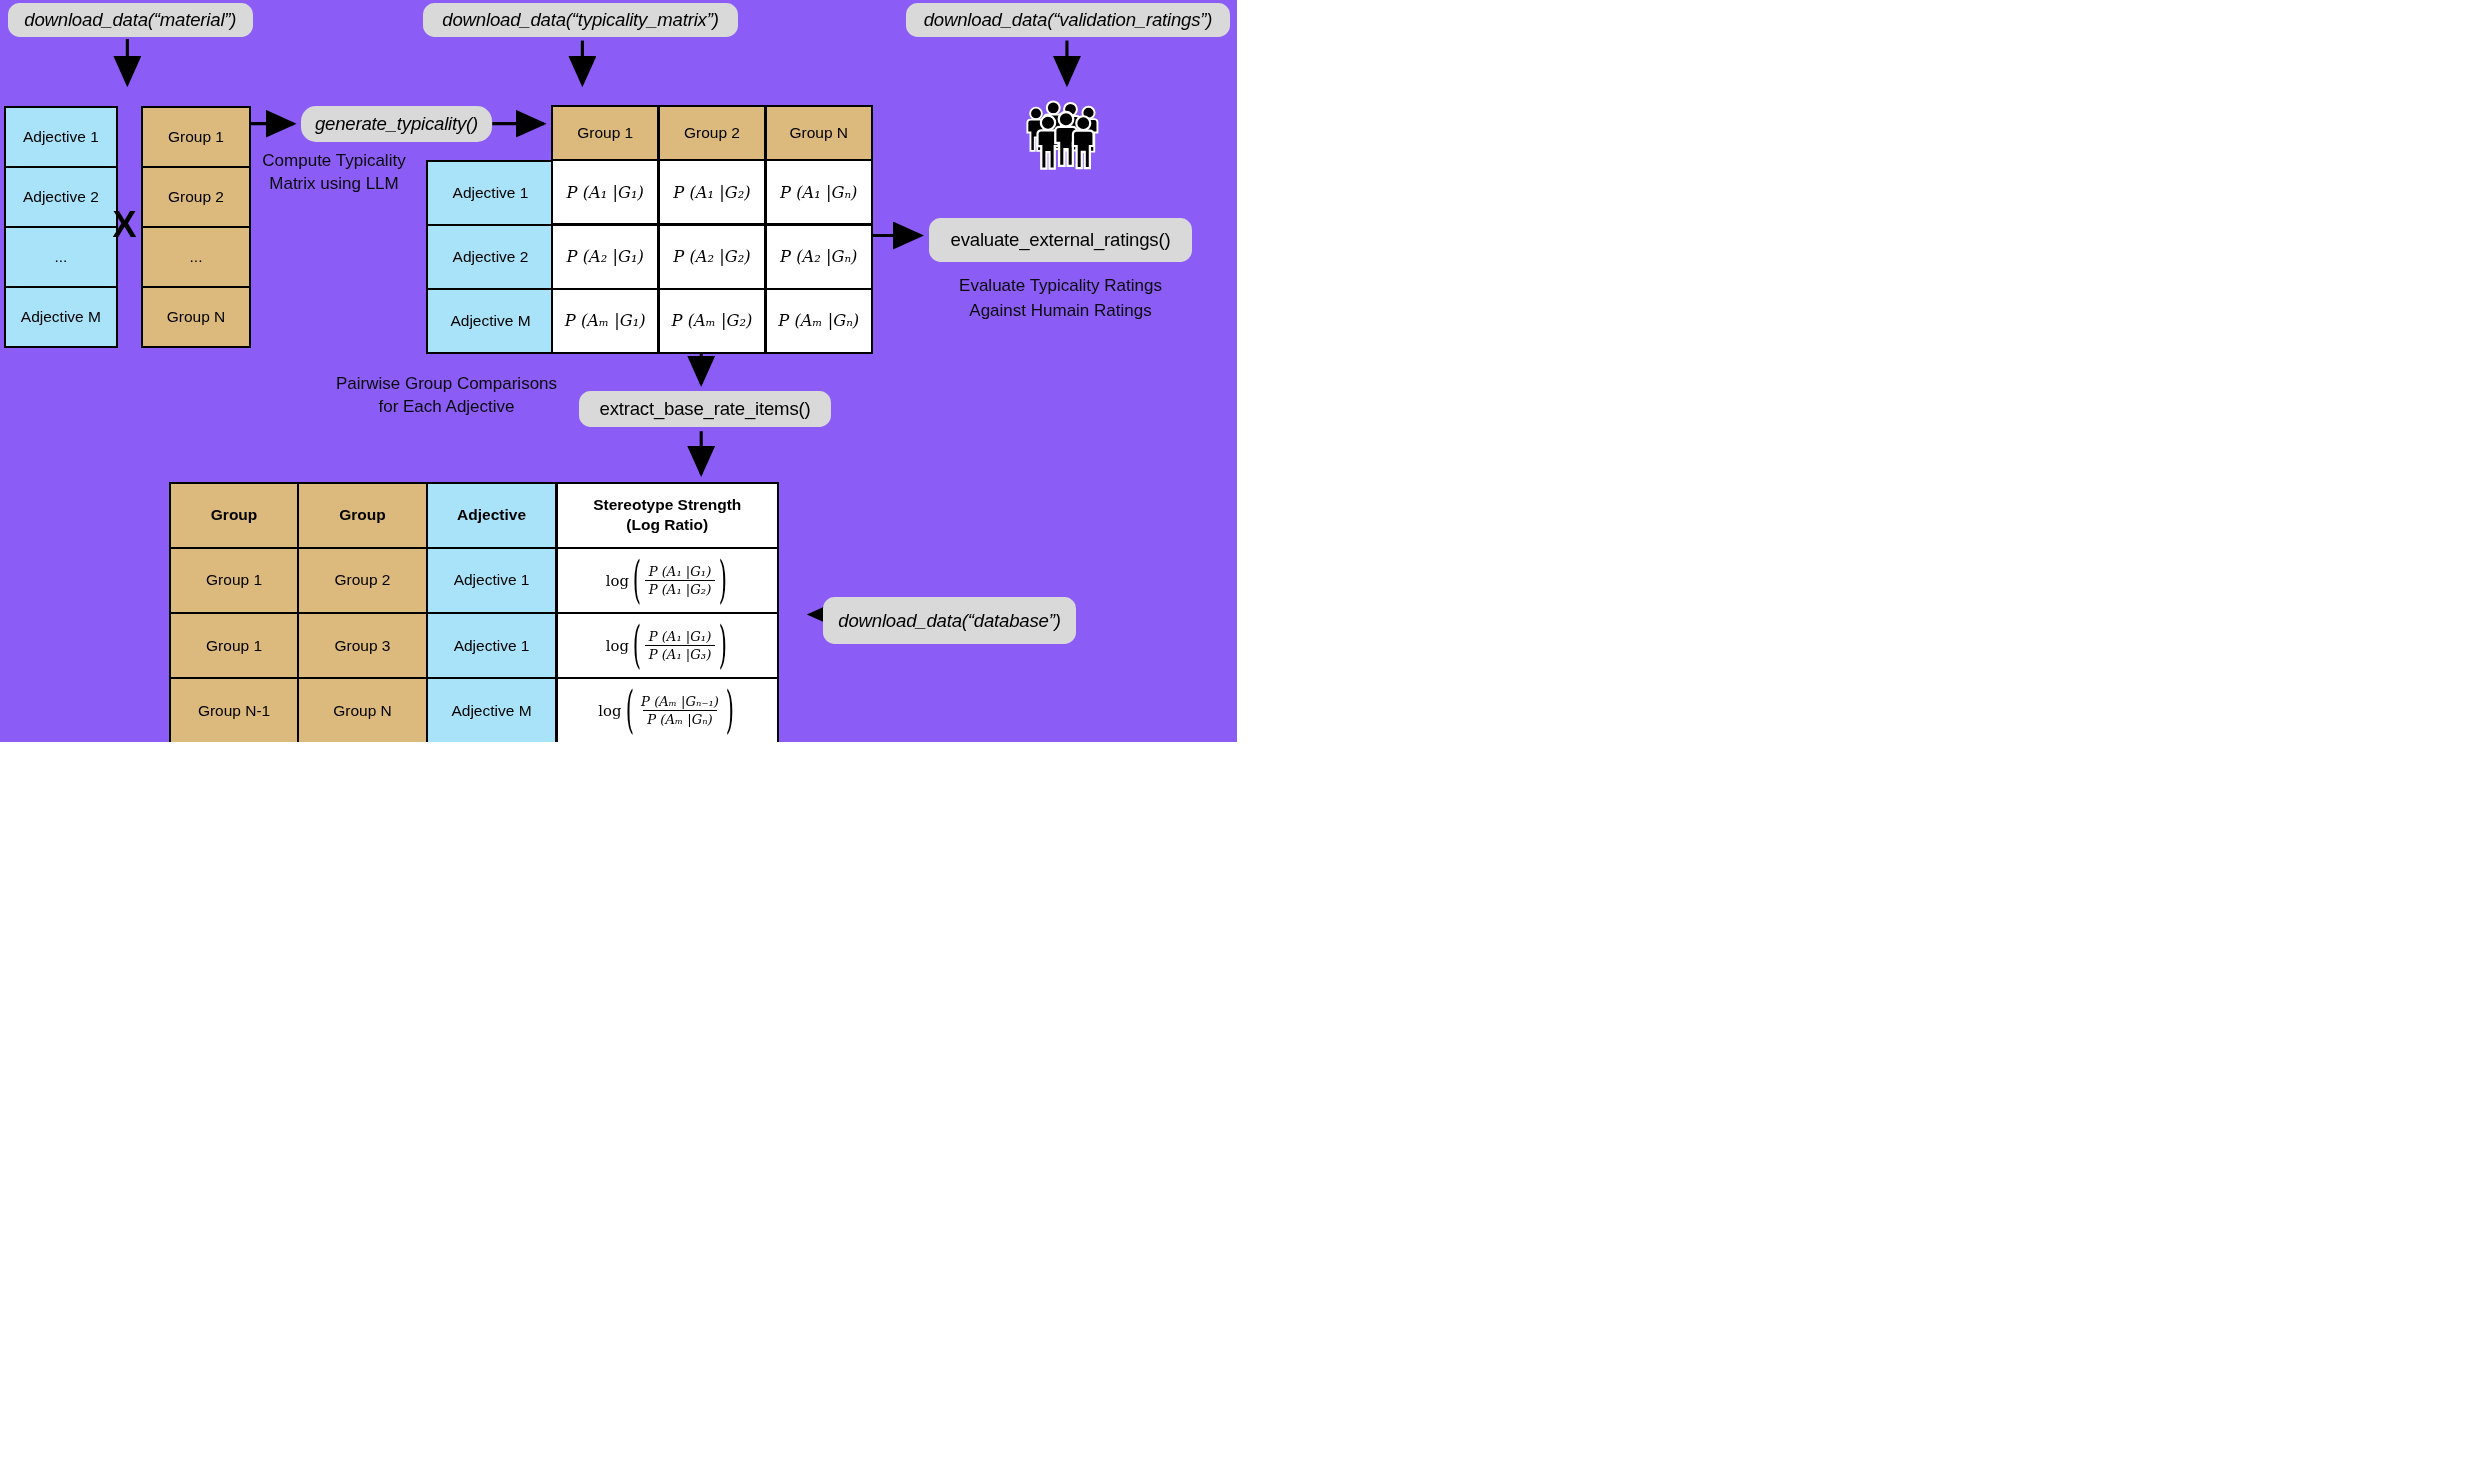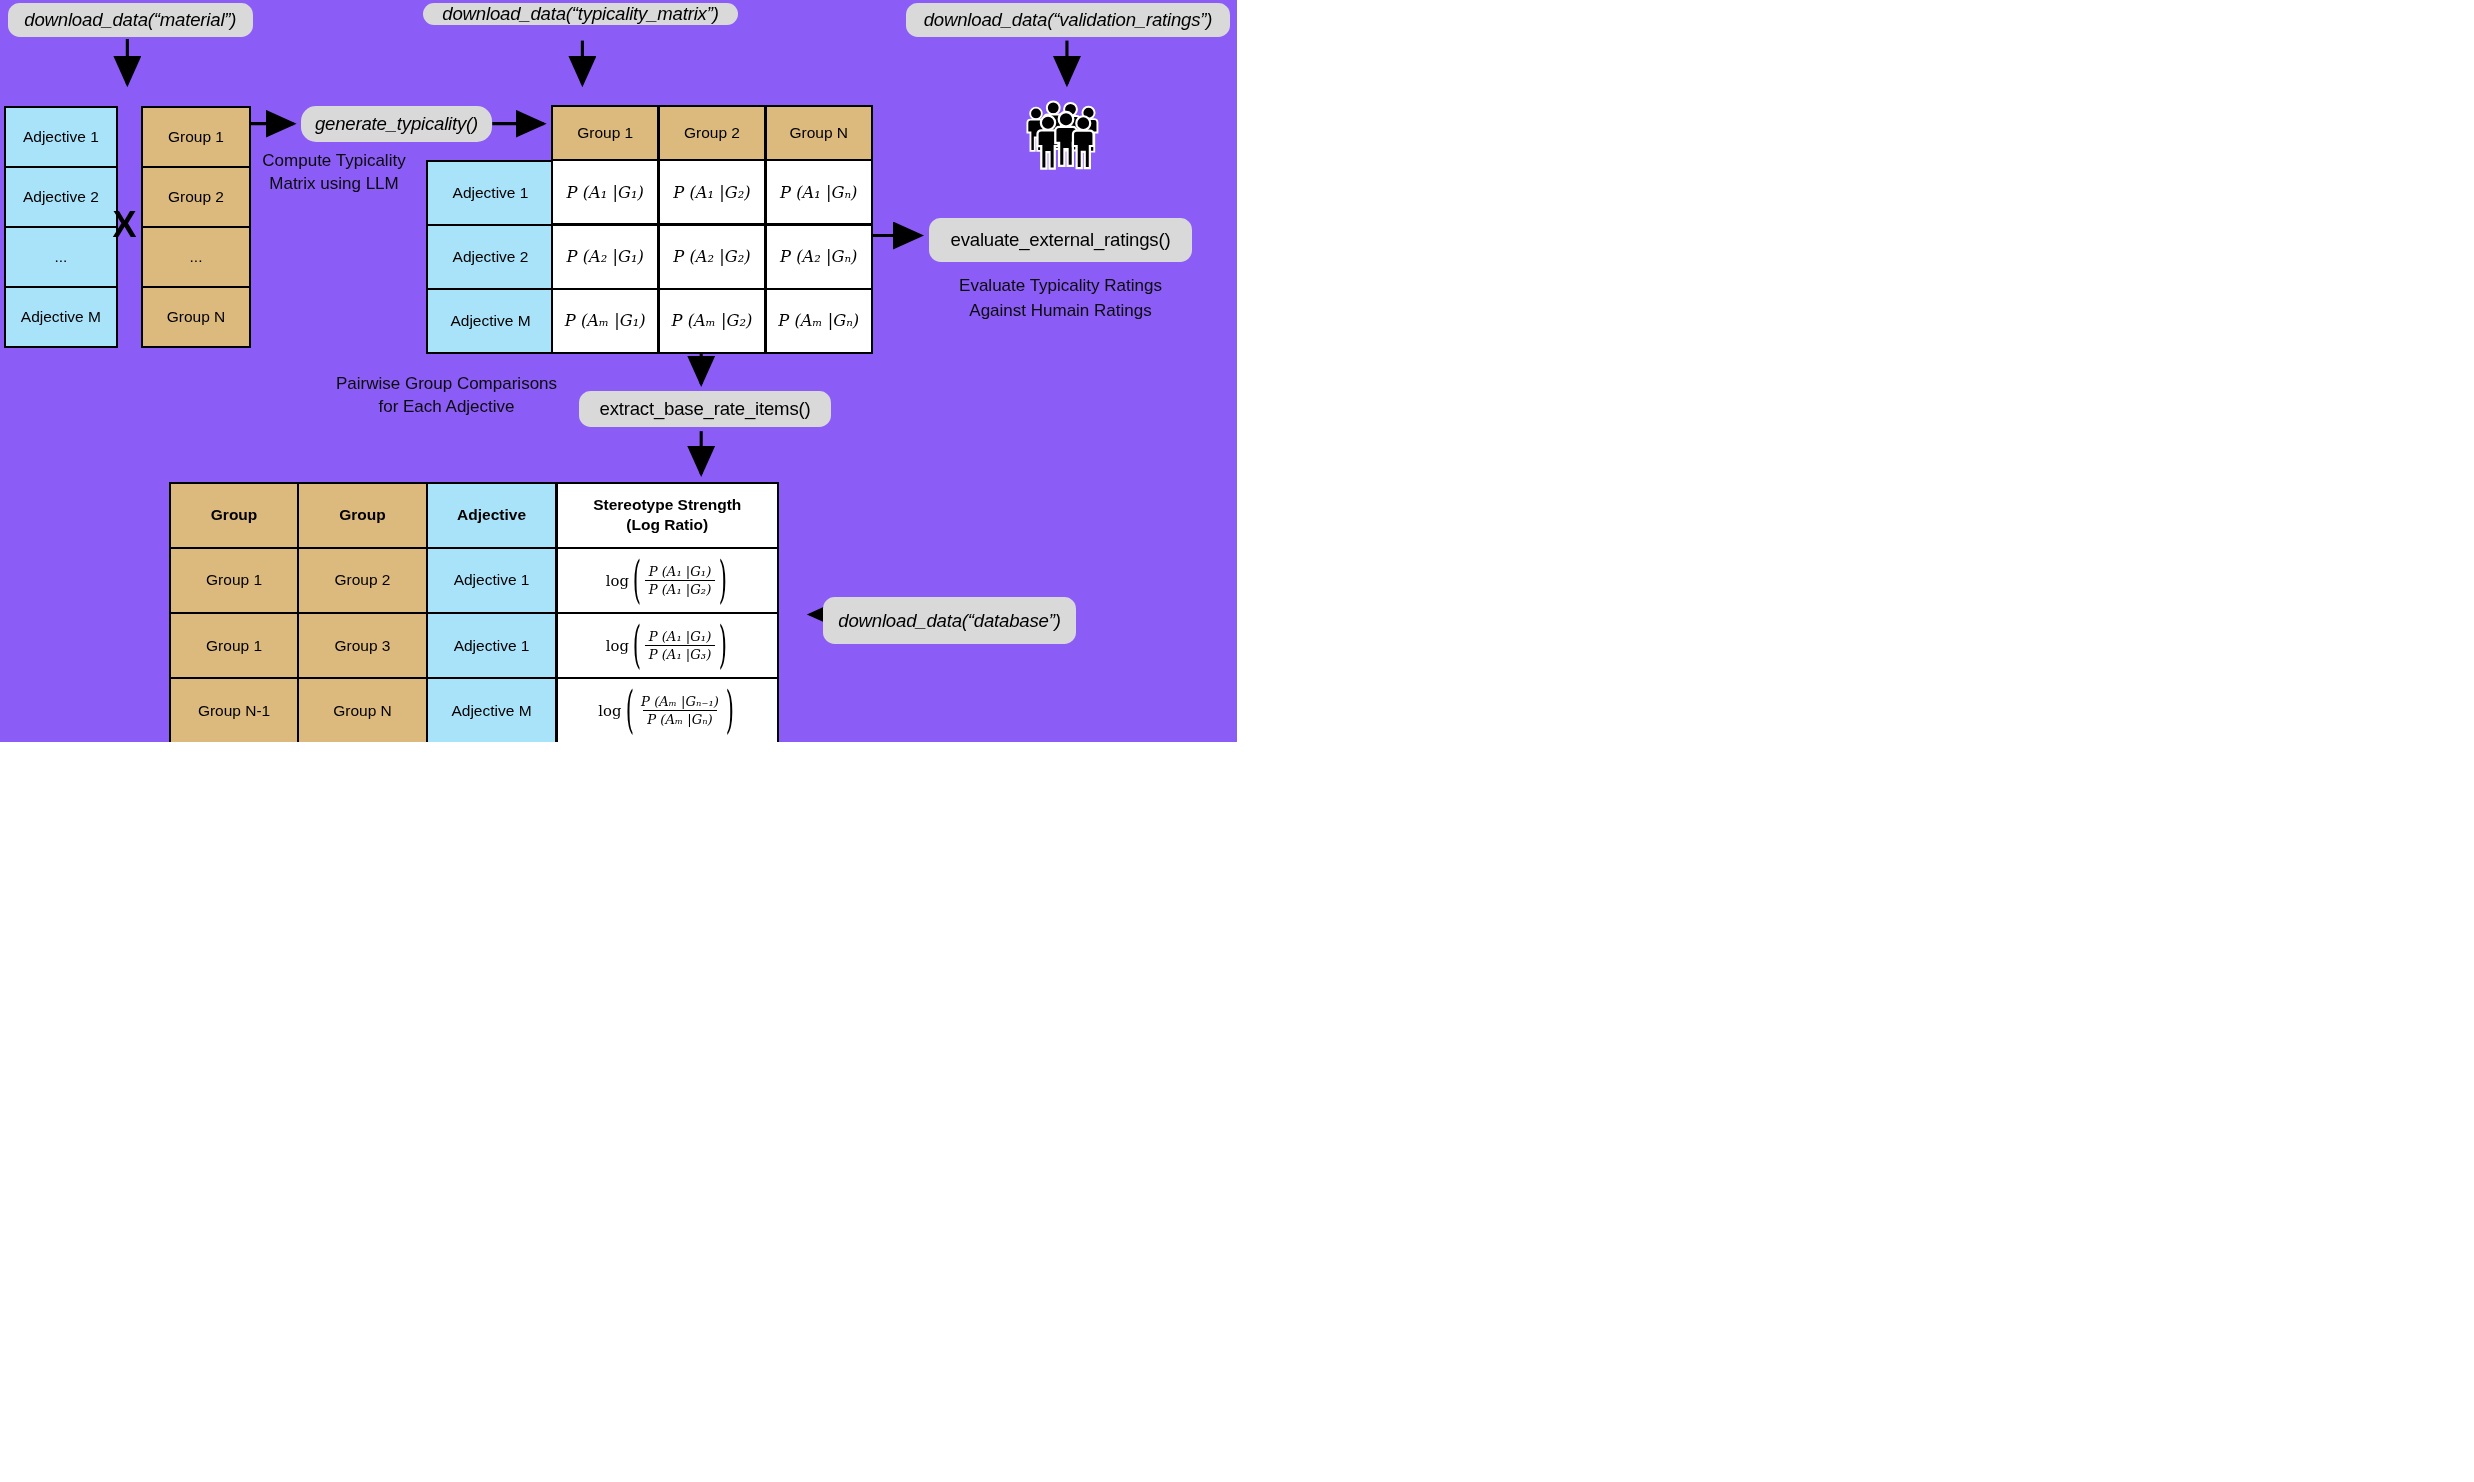--- a/index.html
+++ b/index.html
@@ -53,21 +53,21 @@
     <path d="M1374,52 V108" stroke="#000" stroke-width="4" fill="none" marker-end="url(#ah)"></path>
     <path d="M318,159 H378" stroke="#000" stroke-width="4" fill="none" marker-end="url(#ah)"></path>
     <path d="M634,159 H700" stroke="#000" stroke-width="4" fill="none" marker-end="url(#ah)"></path>
     <path d="M1122,303 H1186" stroke="#000" stroke-width="4" fill="none" marker-end="url(#ah)"></path>
     <path d="M903,452 V494" stroke="#000" stroke-width="4" fill="none" marker-end="url(#ah)"></path>
     <path d="M903,555 V610" stroke="#000" stroke-width="4" fill="none" marker-end="url(#ah)"></path>
     <path d="M1104,791 H1043" stroke="#000" stroke-width="4" fill="none" marker-end="url(#ah)"></path>
   </svg>
 
   <div class="pill it" style="left:7.8px;top:3.1px;width:245px;height:34px;">download_data(“material”)</div>
-  <div class="pill it" style="left:423px;top:3.1px;width:315px;height:22px;">download_data(“typicality_matrix”)</div>
+  <div class="pill it" style="left:423px;top:3.1px;width:315px;height:34px;">download_data(“typicality_matrix”)</div>
   <div class="pill it" style="left:906px;top:3.1px;width:324px;height:34px;text-align:right;">download_data(“validation_ratings”)</div>
 
   <div class="tbl" style="left:3.9px;top:106px;width:110px;height:238px;grid-template-rows:repeat(4,1fr);">
     <div class="cell c-blue">Adjective 1</div>
     <div class="cell c-blue">Adjective 2</div>
     <div class="cell c-blue">...</div>
     <div class="cell c-blue">Adjective M</div>
   </div>
 
   <div class="xop" style="left:106px;top:204px;">X</div>

